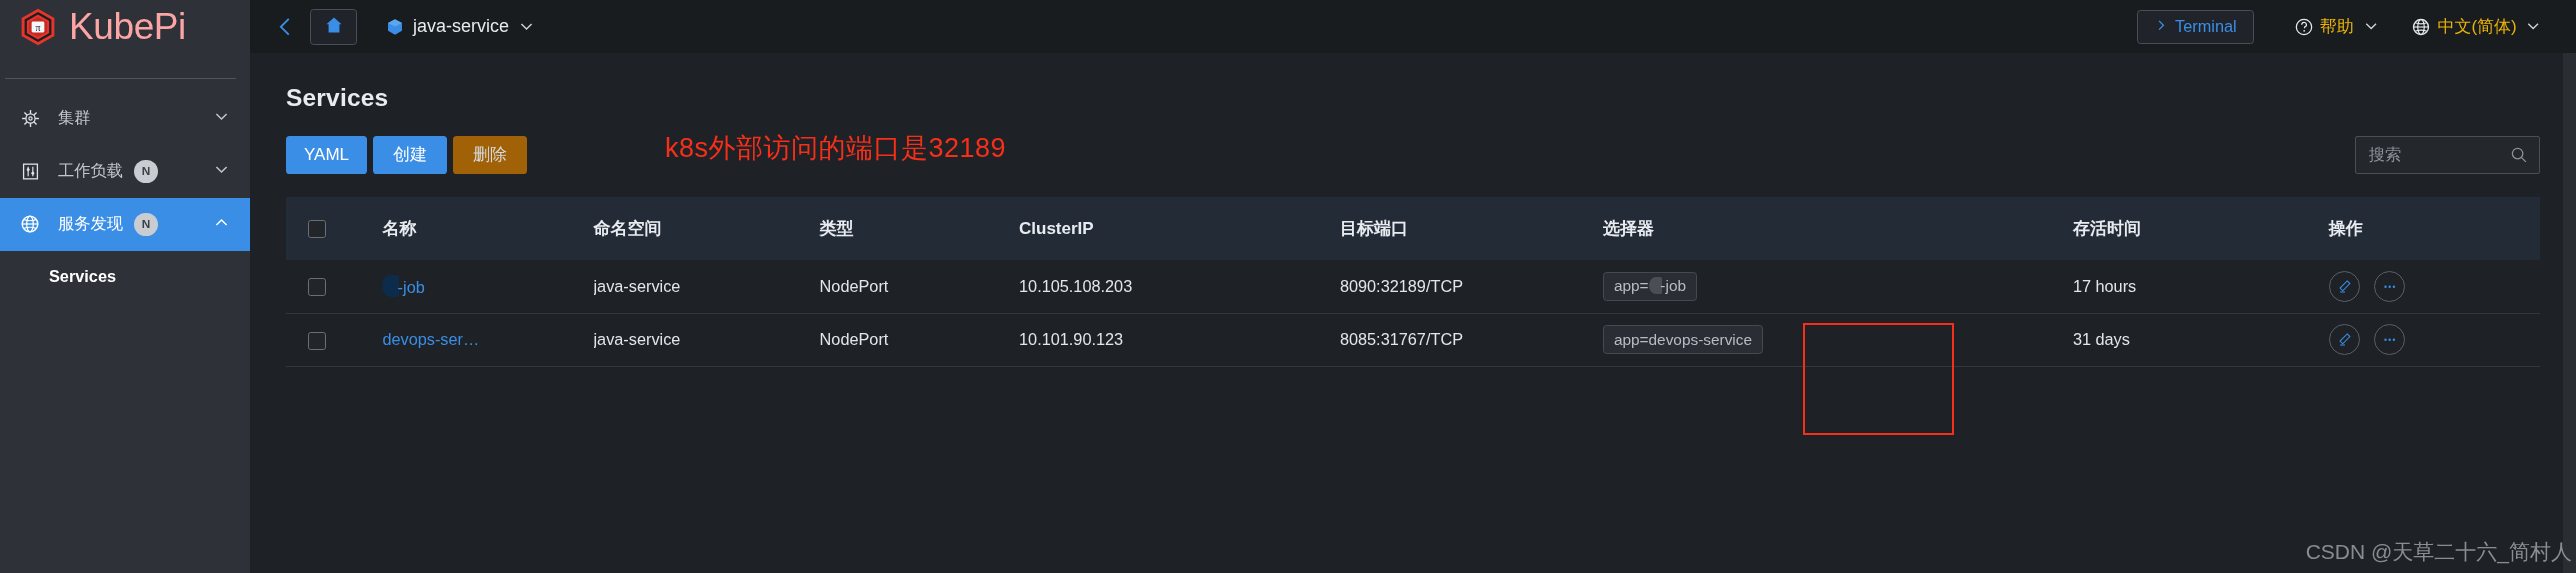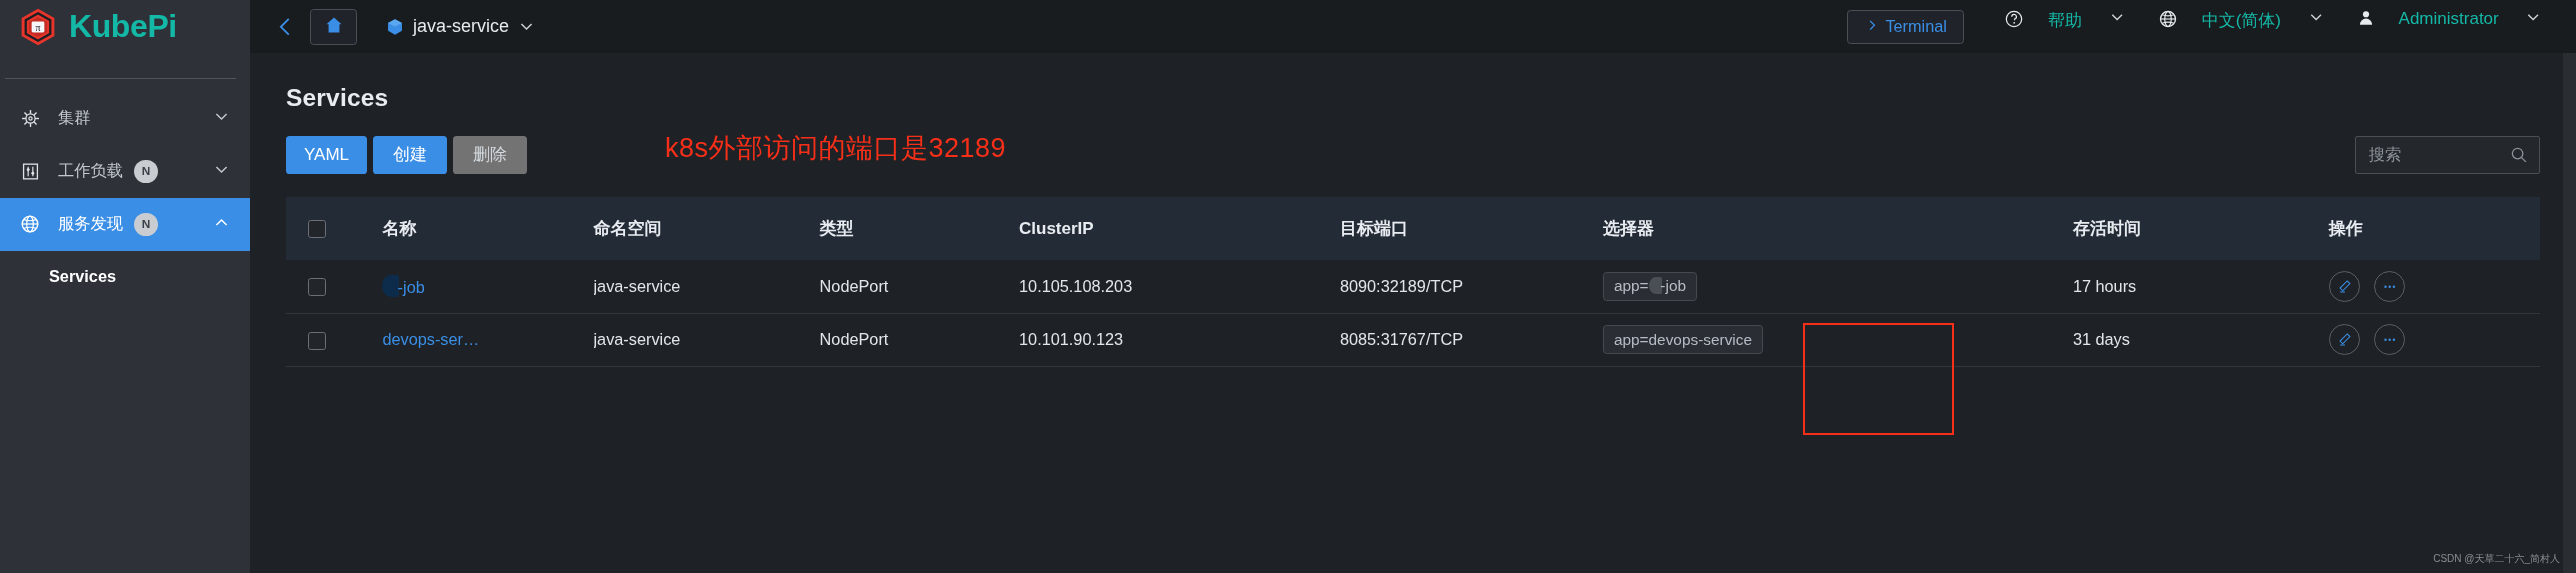--- a/index.html
+++ b/index.html
@@ -19,23 +19,23 @@
     position: relative;
   }
   .brand {
     height: 53px;
     display: flex; align-items: center;
     padding-left: 18px;
     gap: 11px;
   }
   .brand-logo { width: 40px; height: 40px; flex: 0 0 40px; }
   .brand-text {
-    color: #14b8a6;
-    font-size: 32px;
-    font-weight: bold;
+    color: #fca5a5;
+    font-size: 37px;
+    font-weight: normal;
     letter-spacing: -0.4px;
   }
   .brand-divider {
     height: 0.9px; background: #50555c;
     margin: 25.4px 14.5px 0 5.4px;
   }
   .nav { padding-top: 12.7px; }
   .nav-item {
     height: 53px;
     display: flex; align-items: center;
@@ -115,22 +115,22 @@
     border: 0.9px solid #4a4f56; border-radius: 3.6px;
     background: #20242a;
     height: 34px;
     padding: 0 16.3px;
     display: flex; align-items: center; gap: 6.3px;
     color: #3a8ee6; font-size: 16.3px;
     cursor: pointer;
     margin-right: 23.6px;
   }
   .tb-item {
-    display: flex; align-items: flex-start; gap: 24px;
-    color: #14b8a6; font-size: 17px;
+    display: flex; align-items: center; gap: 6px;
+    color: #eab308; font-size: 17px;
     cursor: pointer;
     padding: 0 16.3px;
     height: 36px;
   }
   .tb-item .chev { color: #cdd2d8; display: flex; margin-left: 2.7px; }
   .tb-item .g { display: flex; color: #e6eaee; }
 
   
   #content { padding: 31px 36px 0 36px; position: relative; }
   .page-title {
@@ -143,21 +143,21 @@
     height: 38px; min-width: 74px;
     padding: 0 18px;
     border: none; border-radius: 3.6px;
     color: #ffffff; font-size: 17px;
     font-family: "Liberation Sans", sans-serif;
     cursor: pointer;
     margin-right: 6px;
     display: flex; align-items: center; justify-content: center;
   }
   .btn.primary { background: #3a8ee6; }
-  .btn.muted { background: #737373; color: #d3d9de; }
+  .btn.muted { background: #a16207; color: #d3d9de; }
   .annotation {
     position: absolute;
     left: 379px; top: -5.4px;
     color: #f82f18;
     font-size: 27px;
     white-space: nowrap;
     letter-spacing: 0.5px;
   }
   .search-wrap {
     margin-left: auto;
@@ -254,23 +254,23 @@
     left: 1553px; top: 323px;
     width: 151px; height: 112px;
     border: 2.7px solid #f82f18;
     pointer-events: none;
     z-index: 5;
   }
 
   
   #watermark {
     position: absolute;
-    right: 16px; bottom: 7.3px;
+    right: 4px; bottom: 7.3px;
     color: #9aa0a6;
-    font-size: 10px;
+    font-size: 21px;
     white-space: nowrap;
     opacity: .85;
     z-index: 6;
   }
   
   #right-strip {
     position: absolute; right: 0; top: 53px;
     width: 12.7px; height: 521px;
     background: #2a2e33;
   }
@@ -438,34 +438,20 @@
             </svg>
           </span>
           <span>中文(简体)</span>
           <span class="chev">
             <svg viewBox="0 0 20 20" width="16.3" height="16.3">
                 <polyline points="4,7 10,13 16,7" fill="none" stroke="currentColor" stroke-width="1.7"></polyline>
               </svg>
           </span>
         </div>
 
-        <div class="tb-item">
-          <span class="g">
-            <svg viewBox="0 0 24 24" width="18" height="18">
-              <circle cx="12" cy="7" r="4.1" fill="currentColor"></circle>
-              <path d="M3.8 21 a8.2 8.2 0 0 1 16.4 0 Z" fill="currentColor"></path>
-            </svg>
-          </span>
-          <span>Administrator</span>
-          <span class="chev">
-            <svg viewBox="0 0 20 20" width="16.3" height="16.3">
-                <polyline points="4,7 10,13 16,7" fill="none" stroke="currentColor" stroke-width="1.7"></polyline>
-              </svg>
-          </span>
-        </div>
       </div>
     </header>
 
     <div id="content">
 
       <h1 class="page-title">Services</h1>
 
       <div class="toolbar">
         <button class="btn primary">YAML</button>
         <button class="btn primary">创建</button>

